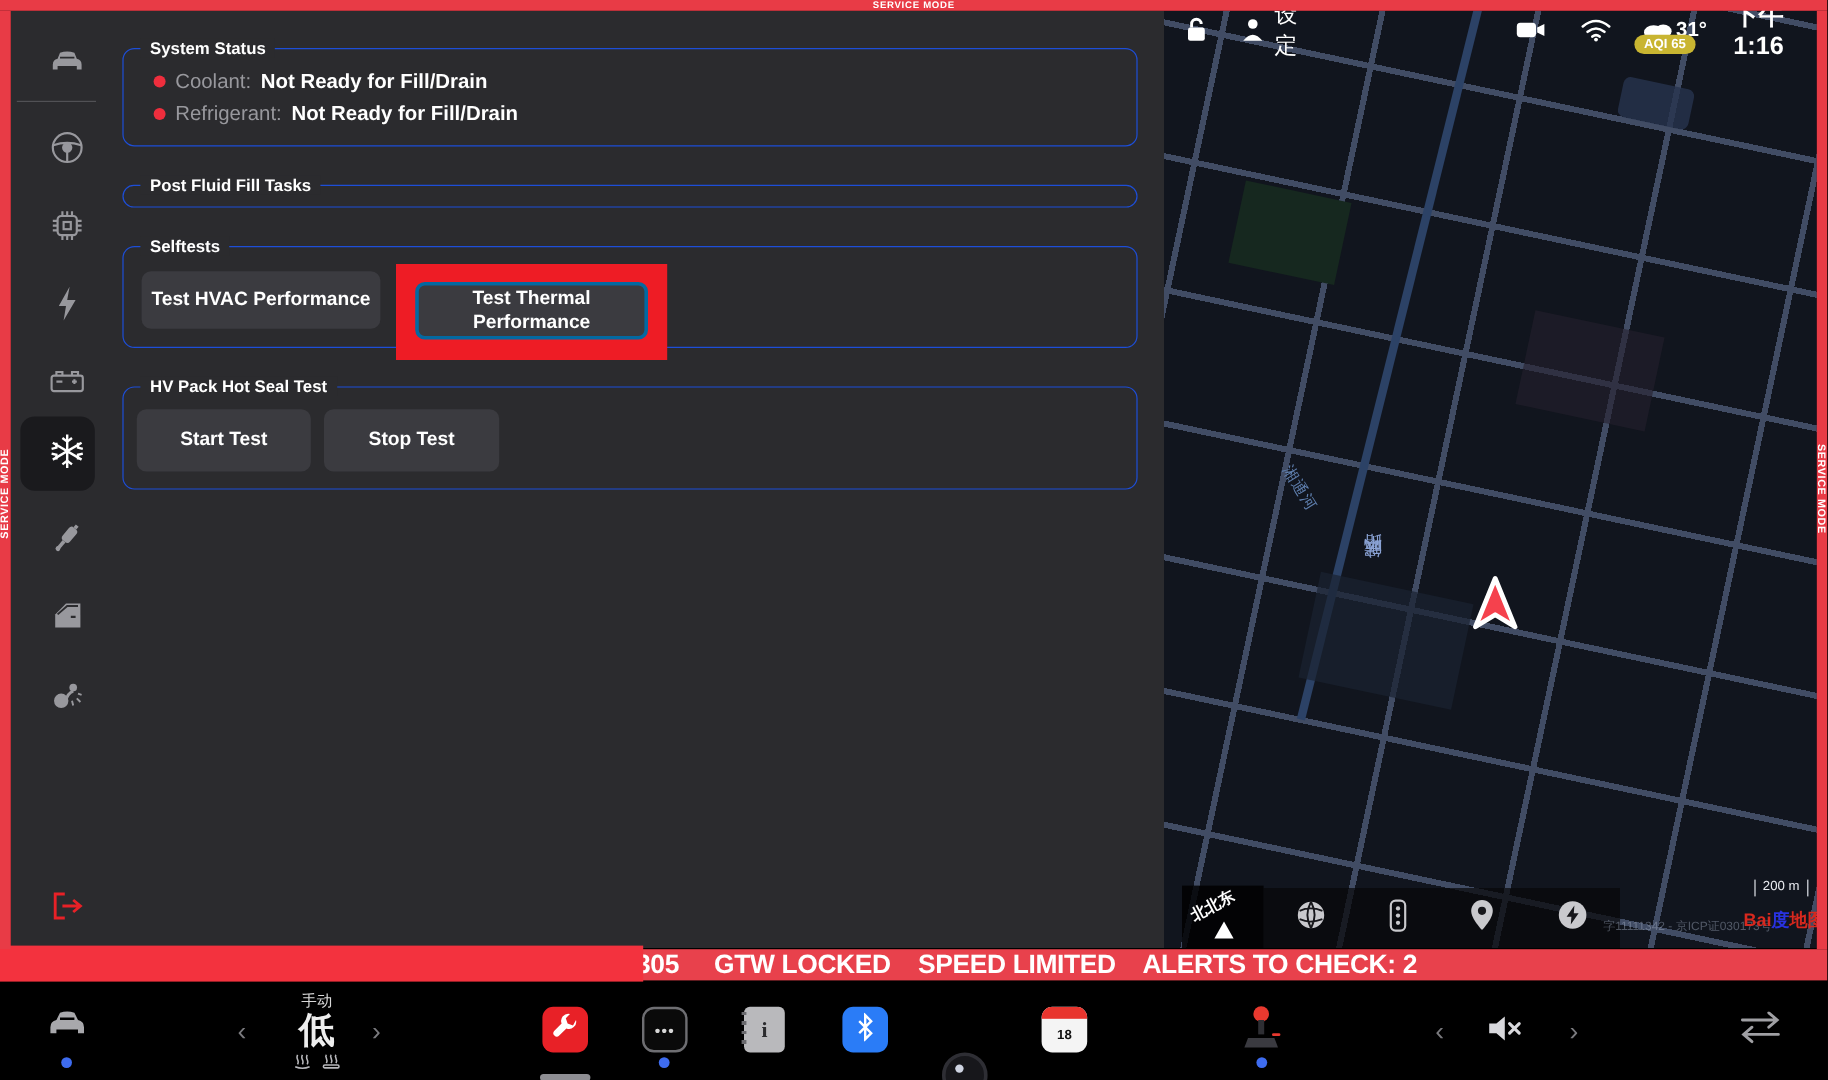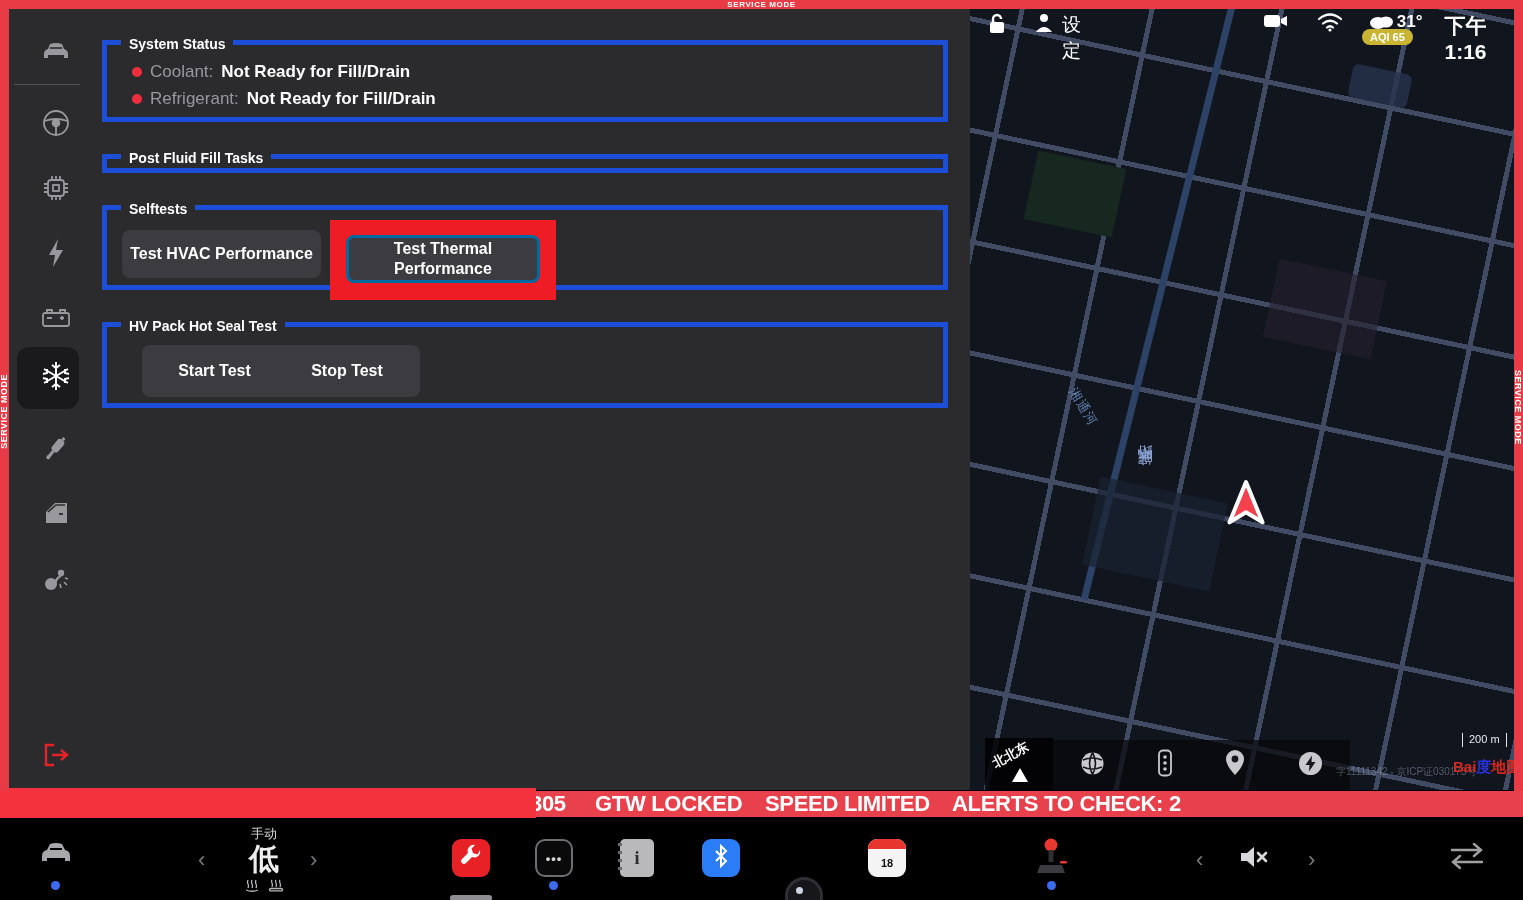--- a/index.html
+++ b/index.html
@@ -21,21 +21,21 @@
 
   
   .sidebar { position:absolute; left:0; top:0; width:78px; height:781px; }
   .side-icon { position:absolute; left:22px; width:50px; height:40px; display:flex; align-items:center; justify-content:center; }
   .side-icon svg { stroke:#98989d; fill:none; stroke-width:1.8; }
   .side-divider { position:absolute; left:5px; top:75px; width:66px; height:1px; background:#515155; }
   .side-selected { position:absolute; left:8px; top:338px; width:62px; height:62px; border-radius:12px; background:#1a1a1d; }
   .logout svg { stroke:#e82127; }
 
   
-  .fset { position:absolute; border:5px solid #1d4ed8; border-radius:0; }
+  .fset { position:absolute; border:1px solid #1d4ed8; border-radius:10px; }
   .fset .ftitle { position:absolute; top:-9px; left:14px; background:#2b2b2e; padding:0 8px; color:#fff; font-size:14px; font-weight:bold; white-space:nowrap; }
   .status-row { position:absolute; left:25px; display:flex; align-items:center; gap:8px; font-size:17px; }
   .status-dot { width:10px; height:10px; border-radius:50%; background:#ef2e3d; }
   .status-label { color:#98989d; }
   .status-value { color:#fff; font-weight:bold; }
   .btn { position:absolute; background:#3b3b40; border-radius:8px; color:#fff; font-size:16px; font-weight:bold; display:flex; align-items:center; justify-content:center; text-align:center; line-height:1.25; cursor:pointer; }
   .annot { position:absolute; background:#ee1c25; z-index:5; }
   .btn.inner { border:3px solid #0369a1; z-index:6; }
 
   
@@ -44,21 +44,21 @@
     background-image:
       repeating-linear-gradient(0deg, transparent 0 104px, #47536c 104px 109px),
       repeating-linear-gradient(90deg, transparent 0 122px, #47536c 122px 127px);
     opacity:.9; }
   .patch { position:absolute; }
   .river { position:absolute; left:188px; top:-40px; width:7px; height:640px; background:#2c4266; transform:rotate(14deg); }
   .map-label-road { position:absolute; left:1136px; top:470px; writing-mode:vertical-rl; transform:rotate(180deg); color:#8aa2d4; font-size:15px; letter-spacing:2px; z-index:3; }
   .map-label-river { position:absolute; left:1062px; top:398px; transform:rotate(58deg); color:#5f7fae; font-size:13px; letter-spacing:1px; z-index:3; }
   .nav-arrow { position:absolute; left:1224px; top:478px; z-index:4; }
 
-  .map-topbar { position:absolute; top:12px; left:978px; width:530px; height:26px; display:flex; align-items:flex-start; color:#fff; z-index:10; }
+  .map-topbar { position:absolute; top:12px; left:978px; width:530px; height:26px; display:flex; align-items:center; color:#fff; z-index:10; }
   .mt-icon { display:flex; align-items:center; justify-content:center; }
   .settings-label { font-size:19px; margin-left:8px; }
   .time-label { font-size:21px; font-weight:bold; }
   .aqi-badge { position:absolute; left:384px; top:17px; background:#c9b531; color:#fff; font-size:11px; font-weight:bold; padding:2px 8px; border-radius:9px; }
   .temp-label { font-size:17px; font-weight:bold; }
 
   .searchbar { position:absolute; left:983px; top:45px; width:447px; height:64px; background:rgba(18,20,26,.92); border-radius:8px; display:flex; align-items:center; z-index:9; box-shadow:0 2px 14px rgba(0,0,0,.45); }
   .searchbar .mag { margin-left:28px; }
   .searchbar .ph { margin-left:22px; color:#8e8e93; font-size:20px; }
 
@@ -201,21 +201,21 @@
     <div class="fset" style="left:93px; top:196px; width:846px; height:85px;">
       <span class="ftitle">Selftests</span>
       <div class="btn" style="left:15px; top:20px; width:199px; height:48px;">Test HVAC Performance</div>
     </div>
 
     <div class="annot" style="left:321px; top:211px; width:226px; height:80px;"></div>
     <div class="btn inner" style="left:337px; top:226px; width:194px; height:48px; padding:0 26px;">Test Thermal Performance</div>
 
     <div class="fset" style="left:93px; top:313px; width:846px; height:86px;">
       <span class="ftitle">HV Pack Hot Seal Test</span>
-      <div class="btn" style="left:11px; top:18px; width:145px; height:52px;margin-left:24px;">Start Test</div>
+      <div class="btn" style="left:11px; top:18px; width:145px; height:52px;">Start Test</div>
       <div class="btn" style="left:167px; top:18px; width:146px; height:52px;">Stop Test</div>
     </div>
   </div>
 
   <div class="map">
     <div class="roads"></div>
     <div class="river"></div>
     <div class="patch" style="left:60px;top:150px;width:90px;height:70px;background:#16281f;transform:rotate(12deg);"></div>
     <div class="patch" style="left:300px;top:260px;width:110px;height:80px;background:#241f2d;transform:rotate(12deg);opacity:.6;"></div>
     <div class="patch" style="left:120px;top:480px;width:130px;height:90px;background:#1a2230;transform:rotate(12deg);opacity:.7;"></div>

